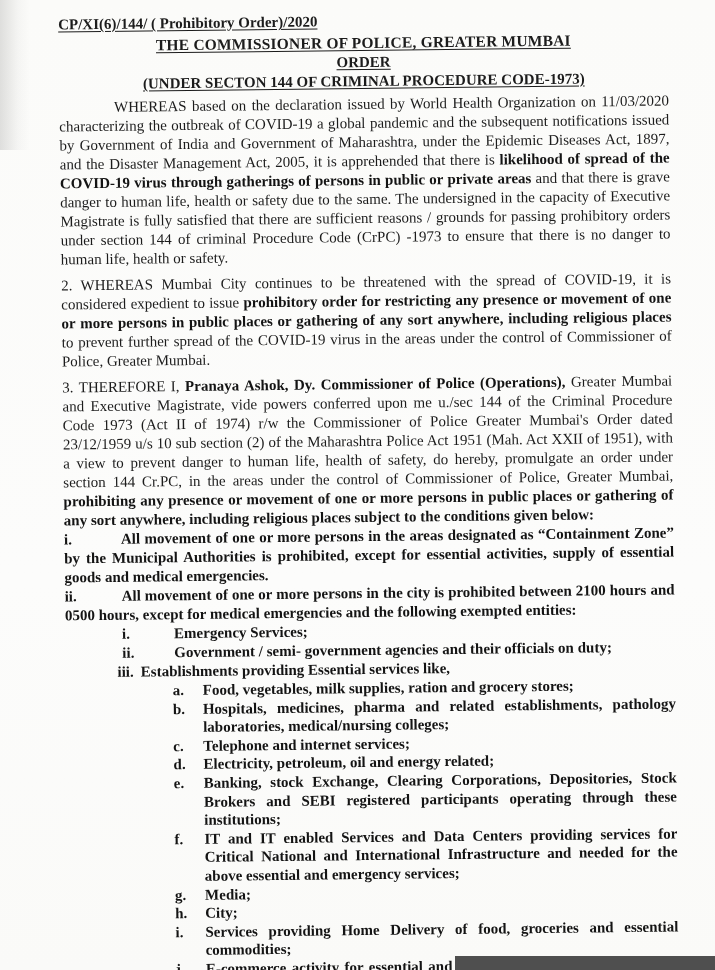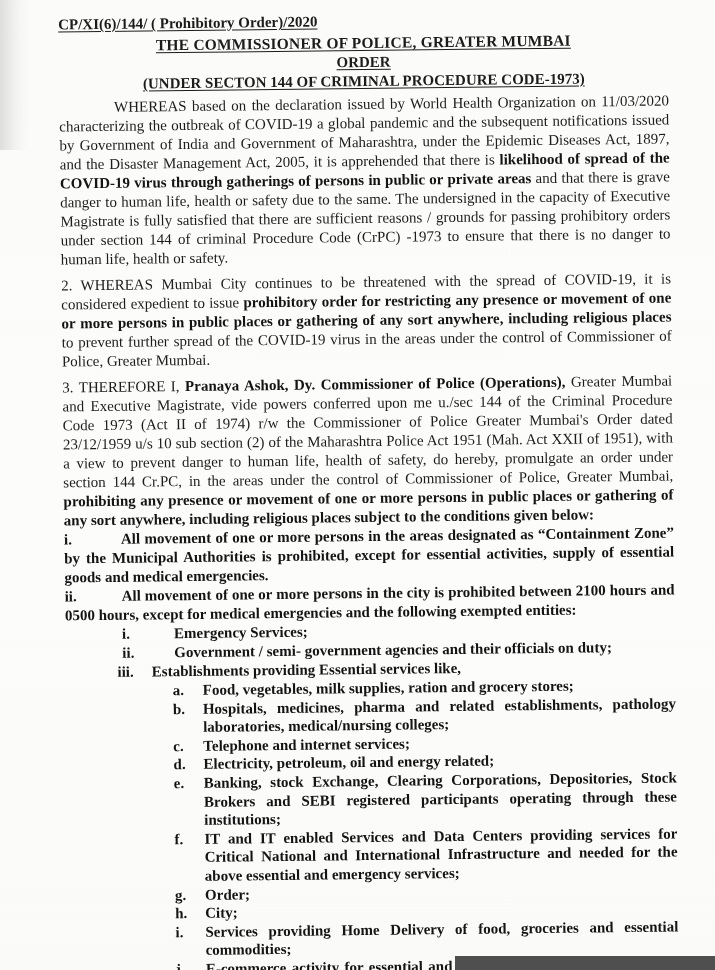--- a/index.html
+++ b/index.html
@@ -36,21 +36,21 @@
   .title{ font-size:15.5px;letter-spacing:0.2px; }
   .order-h{ margin-top:1px; }
   .section-h{ margin-bottom:4px; }
   p.para{ margin:0 0 7px 0; }
   p.indent{ text-indent:55px; }
   b,.bold{ font-weight:bold;color:#141414; }
   p.cond{ margin:0;font-weight:bold;color:#141414; }
   .cnum{ display:inline-block;width:57px;font-weight:bold; }
   .ex{ margin-left:57px;font-weight:bold;color:#141414;text-align:left;line-height:19px; }
   .exnum{ display:inline-block;width:52px; }
-  .ex.tight .exnum{ width:auto;margin-right:18px;margin-left:-5px; }
+  .ex.tight .exnum{ width:auto;margin-right:7px;margin-left:-5px; }
   .svc{ position:relative;margin-left:137px;font-weight:bold;color:#141414;text-align:justify;line-height:18.6px; }
   .svcnum{ position:absolute;left:-30px;top:0;text-align:left; }
   .scan-bar{
     position:absolute;left:455px;right:0;top:956px;bottom:0;
     background:#4f4f4f;
   }
 </style>
 </head>
 <body>
 
@@ -73,20 +73,20 @@
   <div class="ex"><span class="exnum">i.</span><span>Emergency Services;</span></div>
   <div class="ex"><span class="exnum">ii.</span><span>Government / semi- government agencies and their officials on duty;</span></div>
   <div class="ex tight"><span class="exnum">iii.</span><span>Establishments providing Essential services like,</span></div>
 
   <div class="svc"><span class="svcnum">a.</span><span>Food, vegetables, milk supplies, ration and grocery stores;</span></div>
   <div class="svc"><span class="svcnum">b.</span><span>Hospitals, medicines, pharma and related establishments, pathology laboratories, medical/nursing colleges;</span></div>
   <div class="svc"><span class="svcnum">c.</span><span>Telephone and internet services;</span></div>
   <div class="svc"><span class="svcnum">d.</span><span>Electricity, petroleum, oil and energy related;</span></div>
   <div class="svc"><span class="svcnum">e.</span><span>Banking, stock Exchange, Clearing Corporations, Depositories, Stock Brokers and SEBI registered participants operating through these institutions;</span></div>
   <div class="svc"><span class="svcnum">f.</span><span>IT and IT enabled Services and Data Centers providing services for Critical National and International Infrastructure and needed for the above essential and emergency services;</span></div>
-  <div class="svc"><span class="svcnum">g.</span><span>Order;</span></div>
+  <div class="svc"><span class="svcnum">g.</span><span>Media;</span></div>
   <div class="svc"><span class="svcnum">h.</span><span>City;</span></div>
   <div class="svc"><span class="svcnum">i.</span><span>Services providing Home Delivery of food, groceries and essential commodities;</span></div>
   <div class="svc"><span class="svcnum">j.</span><span>E-commerce activity for essential and as well as non-essential items and material;</span></div>
 
 </div>
 
 <div class="scan-bar"></div>
 
 </body></html>

